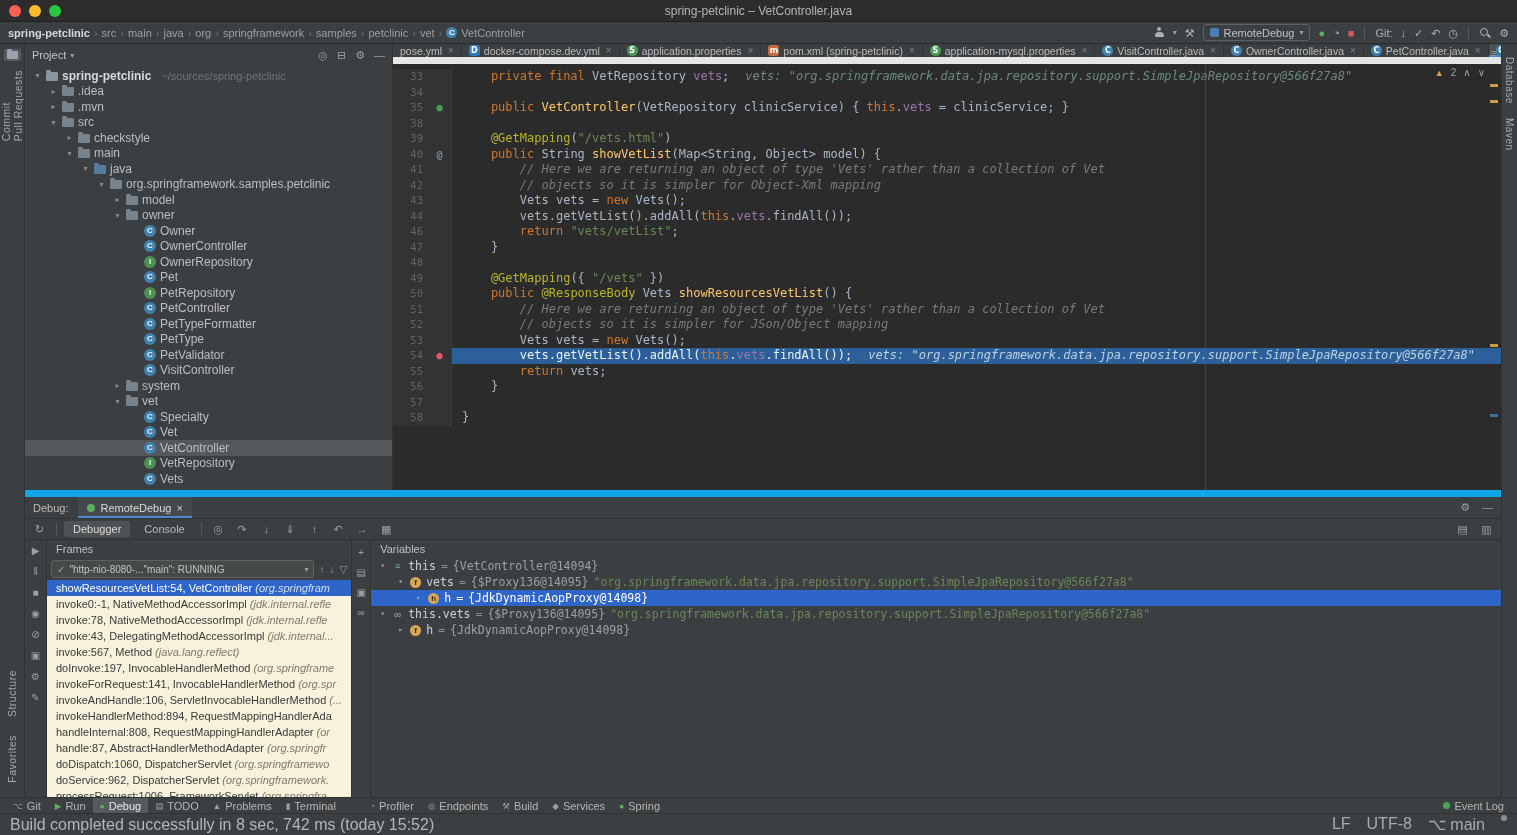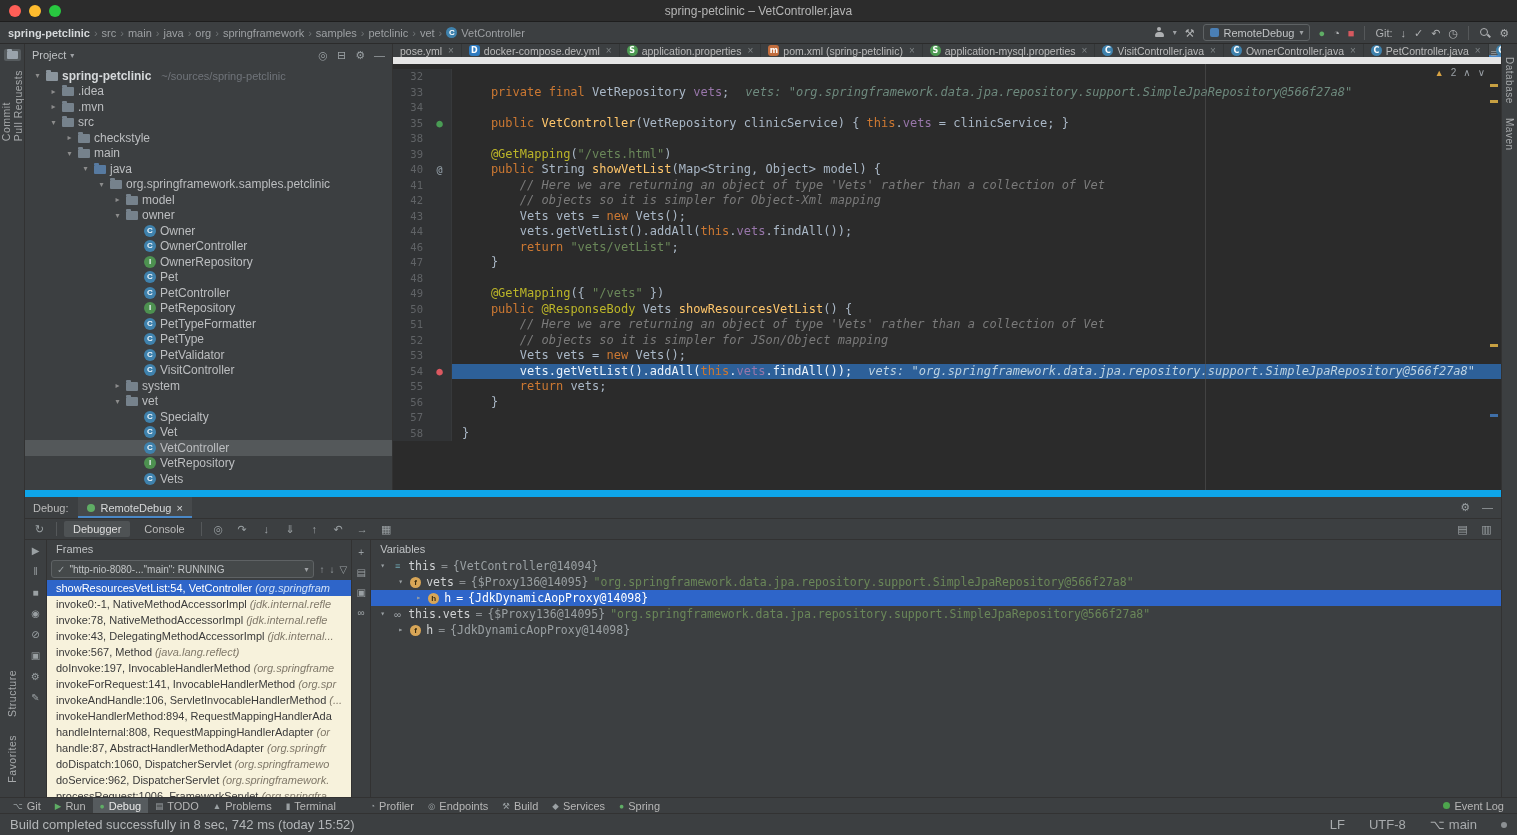--- a/index.html
+++ b/index.html
@@ -142,22 +142,22 @@
 
 
 .btoolbar{height:16px;background:#3c3f41;border-top:1px solid #323232;display:flex;align-items:center;padding:0 6px;font-size:11px;color:#b6b6b6;flex:0 0 auto}
 .bt-item{display:flex;align-items:center;gap:4px;padding:0 7px;height:16px;white-space:nowrap}
 .bt-item.active{background:#565b5e;color:#e8e8e8}
 .bt-item.gap{margin-left:20px}
 .bt-item .g{font-size:8.5px;color:#9aa0a3}
 .bt-item .g.green{color:#5fad65}
 .bt-spacer{flex:1}
 .dotg{width:7px;height:7px;border-radius:50%;background:#4da54d;display:inline-block}
-.status{height:22px;background:#3c3f41;border-top:1px solid #323232;display:flex;align-items:center;padding:0 10px;font-size:13px;color:#b3b6b8;flex:0 0 auto}
-.st-right{margin-left:auto;display:flex;gap:24px;align-items:center;color:#a8abad}
+.status{height:22px;background:#3c3f41;border-top:1px solid #323232;display:flex;align-items:center;padding:0 10px;font-size:16px;color:#b3b6b8;flex:0 0 auto}
+.st-right{margin-left:auto;display:flex;gap:16px;align-items:flex-start;color:#a8abad}
 .st-item{display:flex;align-items:center;gap:4px}
 .bell{width:6px;height:6px;border-radius:50%;background:#8c9093;display:inline-block}
 </style>
 </head>
 <body>
 
 <div class="app">
 
   <div class="titlebar">
     <div class="lights">
@@ -357,28 +357,28 @@
                 <span class="extra"></span>
               </div>
               <div class="trow i6">
                 <span class="chev"></span>
                 <span class="tic ic-class"></span>
                 <span>Pet</span>
                 <span class="extra"></span>
               </div>
               <div class="trow i6">
                 <span class="chev"></span>
-                <span class="tic ic-class"></span>
-                <span>PetController</span>
-                <span class="extra"></span>
-              </div>
-              <div class="trow i6">
-                <span class="chev"></span>
                 <span class="tic ic-iface"></span>
                 <span>PetRepository</span>
+                <span class="extra"></span>
+              </div>
+              <div class="trow i6">
+                <span class="chev"></span>
+                <span class="tic ic-class"></span>
+                <span>PetController</span>
                 <span class="extra"></span>
               </div>
               <div class="trow i6">
                 <span class="chev"></span>
                 <span class="tic ic-class"></span>
                 <span>PetTypeFormatter</span>
                 <span class="extra"></span>
               </div>
               <div class="trow i6">
                 <span class="chev"></span>
@@ -488,25 +488,20 @@
               </div>
               <div class="tab active">
                 <span class="fbadge b-class"></span>
 
               </div>
             </div>
           <div class="tabs-overflow">≡</div>
           <div class="code-scroll">
             <div>
 
-            <div class="code-line">
-                  <span class="ln">32</span>
-                  <span class="gut"></span>
-                  <span class="code"></span>
-                </div>
                 <div class="code-line">
                   <span class="ln">33</span>
                   <span class="gut"></span>
                   <span class="code"><span class=" kw">    private final </span><span>VetRepository </span><span class=" fld">vets</span><span>;</span><span class=" hint">vets: "org.springframework.data.jpa.repository.support.SimpleJpaRepository@566f27a8"</span></span>
                 </div>
                 <div class="code-line">
                   <span class="ln">34</span>
                   <span class="gut"></span>
                   <span class="code"></span>
                 </div>

